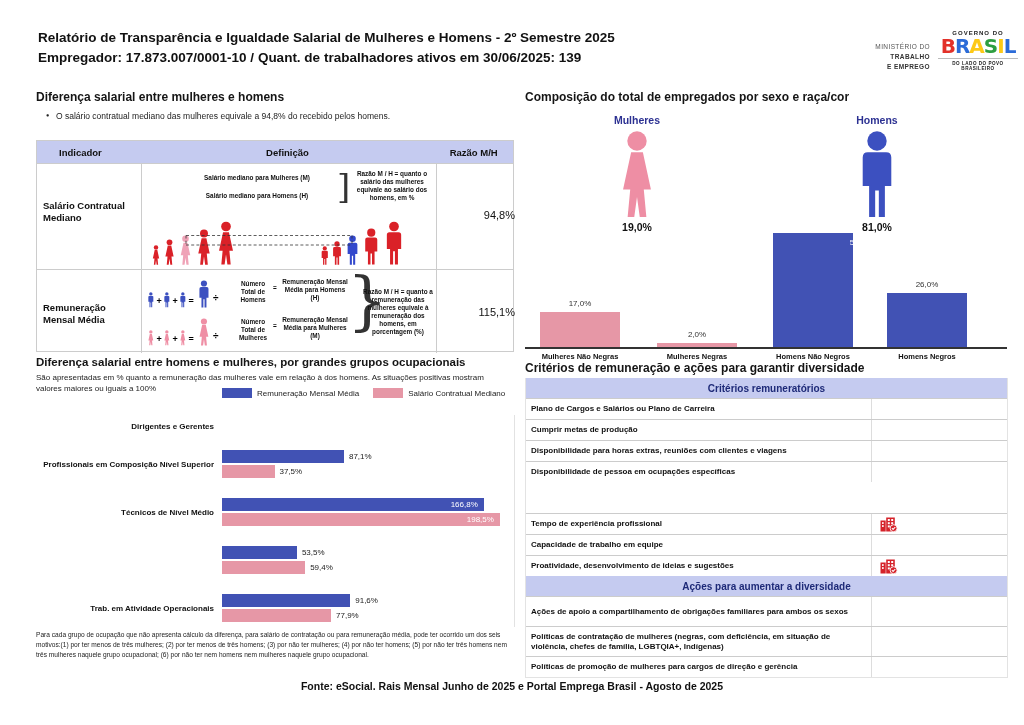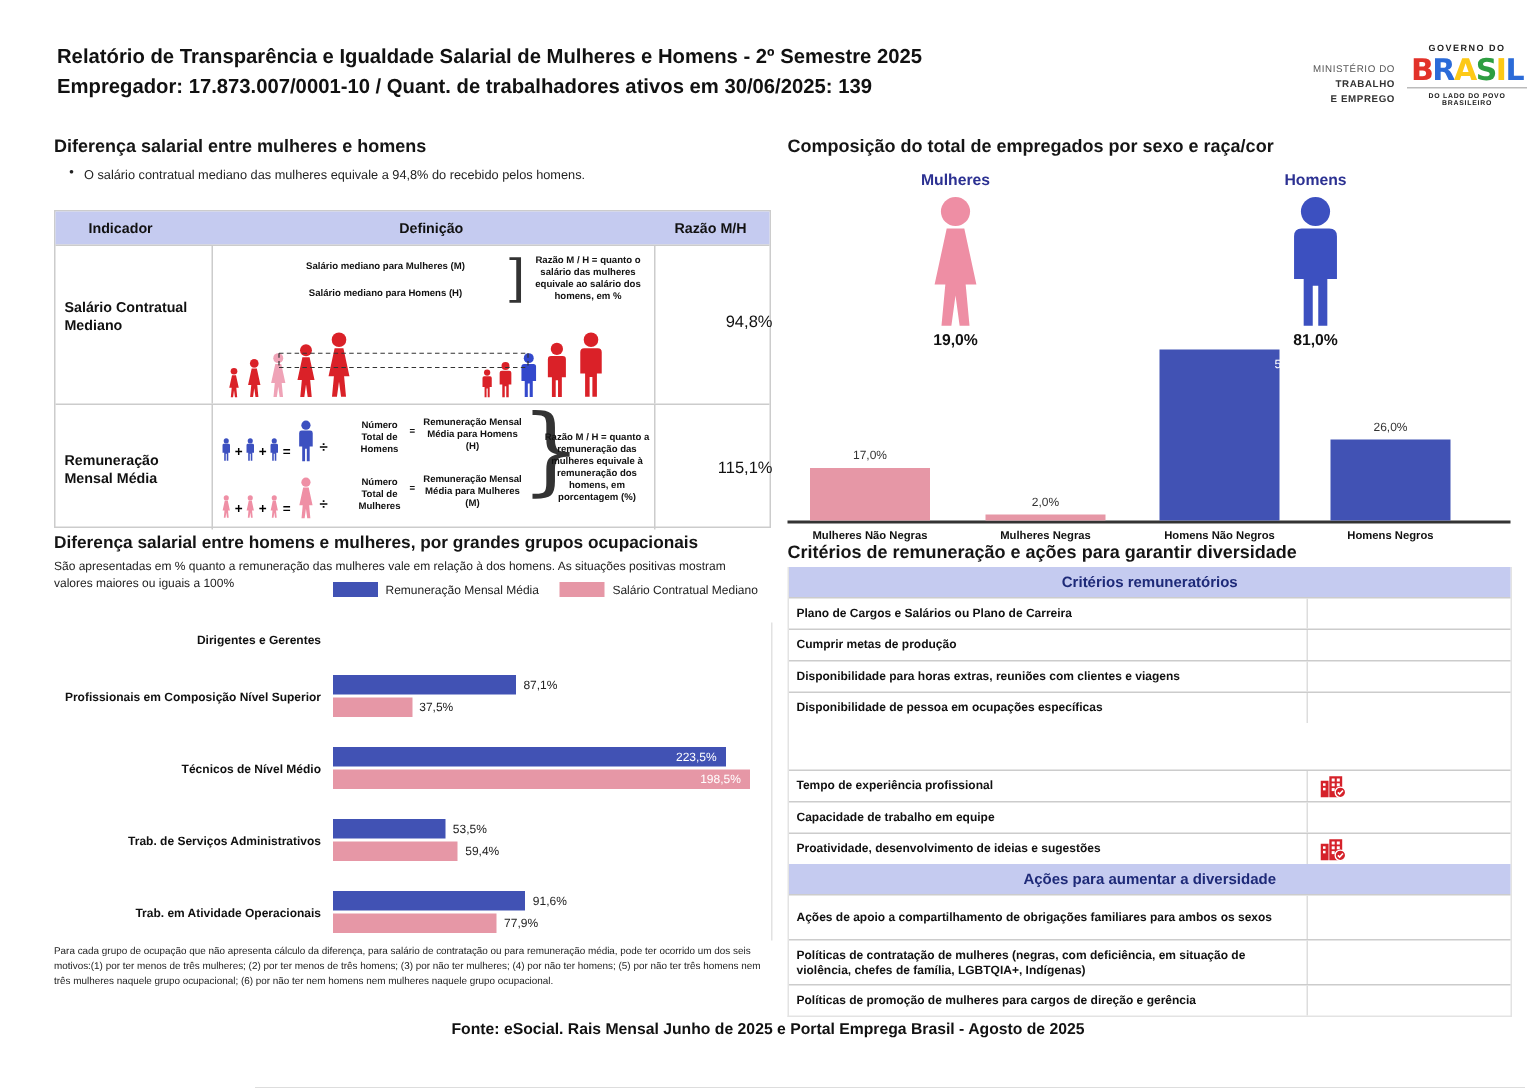--- a/index.html
+++ b/index.html
@@ -183,24 +183,23 @@
 
   <div class="abs" style="left:36px; top:412px; width:478px; height:216px;" id="occ-chart">
       <div class="occ-label" style="position: absolute; left: 0px; top: 0px; width: 178px; height: 28px;">Dirigentes e Gerentes</div>
       <div class="occ-label" style="position: absolute; left: 0px; top: 38px; width: 178px; height: 28px;">Profissionais em Composição Nível Superior</div>
       <div class="occ-bar" style="position: absolute; left: 186px; top: 38px; width: 121.94px; height: 13px; background: rgb(65, 82, 180);"></div>
       <div class="occ-val" style="position: absolute; left: 312.94px; top: 40px;">87,1%</div>
       <div class="occ-bar" style="position: absolute; left: 186px; top: 53px; width: 52.5px; height: 13px; background: rgb(230, 151, 166);"></div>
       <div class="occ-val" style="position: absolute; left: 243.5px; top: 55px;">37,5%</div>
       <div class="occ-label" style="position: absolute; left: 0px; top: 86px; width: 178px; height: 28px;">Técnicos de Nível Médio</div>
       <div class="occ-bar" style="position: absolute; left: 186px; top: 86px; width: 261.8px; height: 13px; background: rgb(65, 82, 180);"></div>
-      <div class="occ-val inside" style="position: absolute; left: 186px; top: 88px; width: 255.8px;">223,5%</div>
+      <div class="occ-val inside" style="position: absolute; left: 186px; top: 88px; width: 255.8px;">166,8%</div>
       <div class="occ-bar" style="position: absolute; left: 186px; top: 101px; width: 277.9px; height: 13px; background: rgb(230, 151, 166);"></div>
       <div class="occ-val inside" style="position: absolute; left: 186px; top: 103px; width: 271.9px;">198,5%</div>
-      <div class="occ-label" style="position: absolute; left: 0px; top: 134px; width: 178px; height: 28px;">Trab. de Serviços Administrativos</div>
       <div class="occ-bar" style="position: absolute; left: 186px; top: 134px; width: 74.9px; height: 13px; background: rgb(65, 82, 180);"></div>
       <div class="occ-val" style="position: absolute; left: 265.9px; top: 136px;">53,5%</div>
       <div class="occ-bar" style="position: absolute; left: 186px; top: 149px; width: 83.16px; height: 13px; background: rgb(230, 151, 166);"></div>
       <div class="occ-val" style="position: absolute; left: 274.16px; top: 151px;">59,4%</div>
       <div class="occ-label" style="position: absolute; left: 0px; top: 182px; width: 178px; height: 28px;">Trab. em Atividade Operacionais</div>
       <div class="occ-bar" style="position: absolute; left: 186px; top: 182px; width: 128.24px; height: 13px; background: rgb(65, 82, 180);"></div>
       <div class="occ-val" style="position: absolute; left: 319.24px; top: 184px;">91,6%</div>
       <div class="occ-bar" style="position: absolute; left: 186px; top: 197px; width: 109.06px; height: 13px; background: rgb(230, 151, 166);"></div>
       <div class="occ-val" style="position: absolute; left: 300.06px; top: 199px;">77,9%</div>
     </div>

